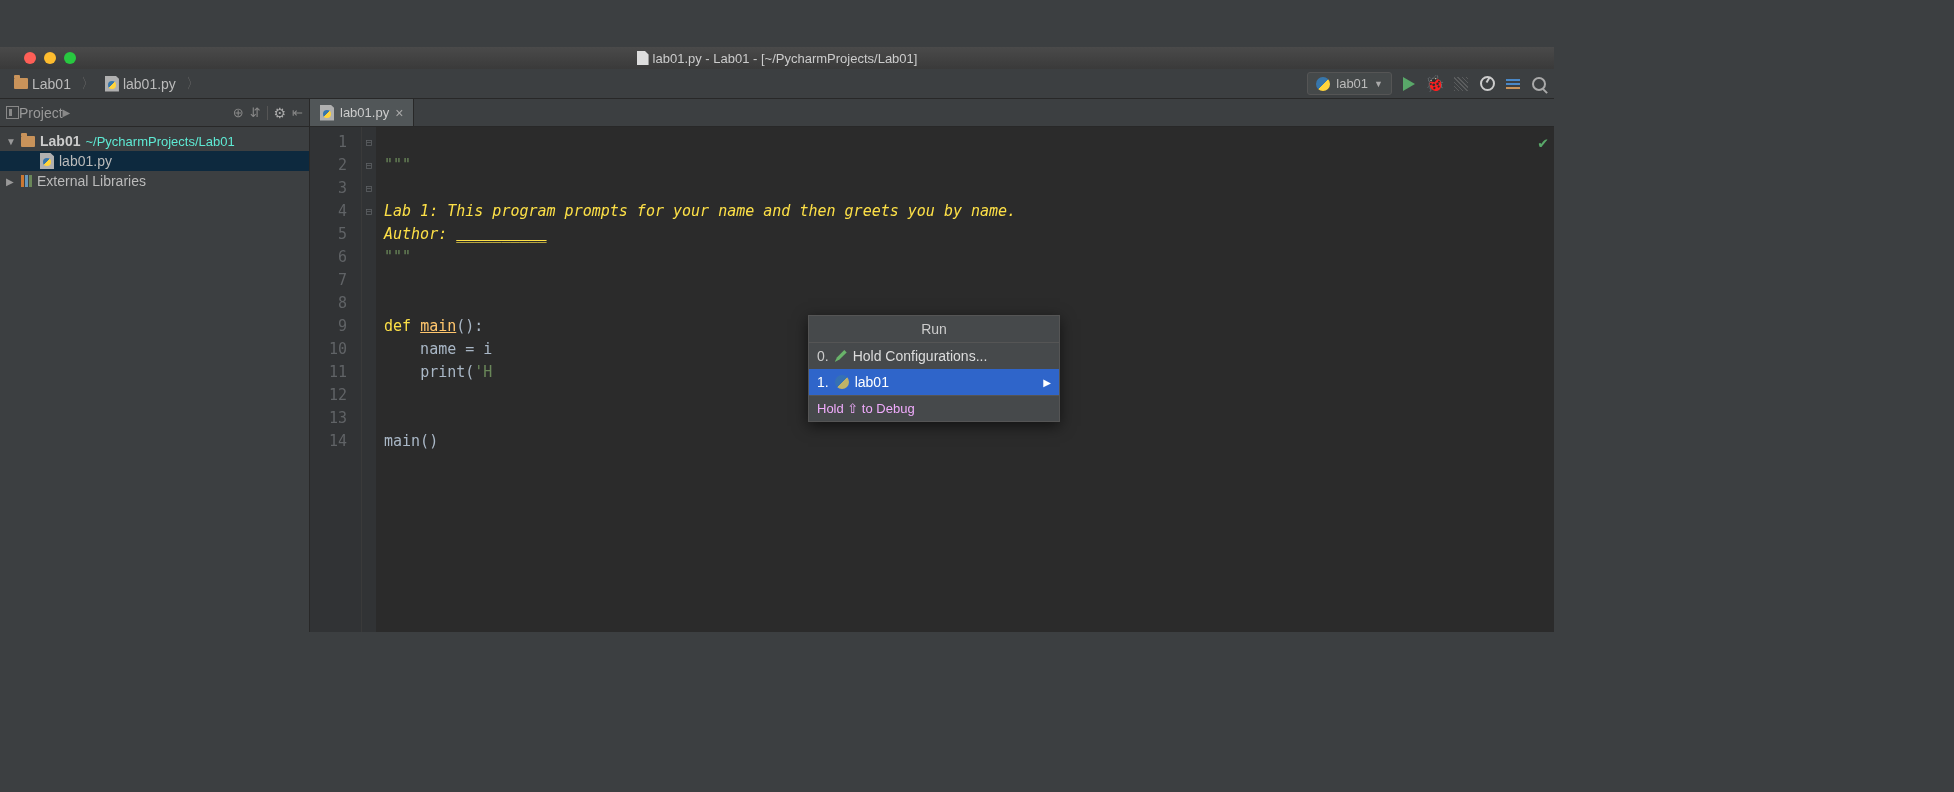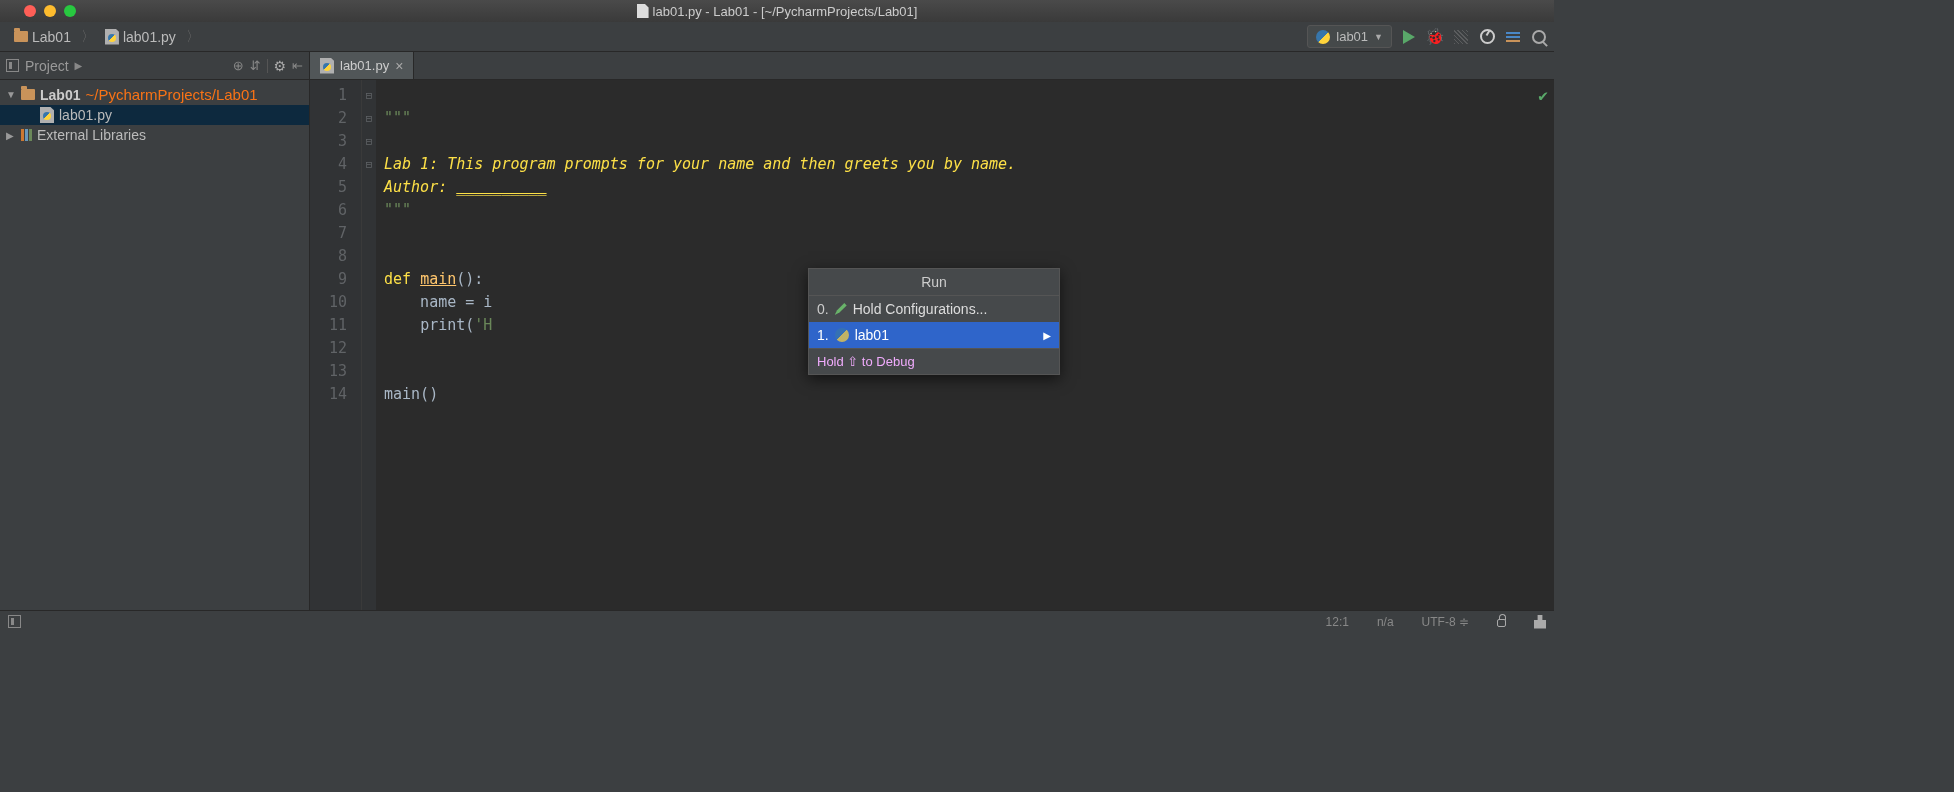--- a/index.html
+++ b/index.html
@@ -12,20 +12,21 @@
   overflow: hidden;
   font-size: 13px;
 }
 .titlebar {
   height: 22px;
   background: linear-gradient(#4a4a4a, #3a3a3a);
   display: flex;
   align-items: center;
   padding: 0 24px;
   position: relative;
+  margin-top: 47px;
 }
 .traffic-lights { display: flex; gap: 8px; }
 .traffic-light { width: 12px; height: 12px; border-radius: 50%; }
 .tl-red { background: #ff5f57; }
 .tl-yellow { background: #febc2e; }
 .tl-green { background: #28c840; }
 .title-center {
   position: absolute; left: 0; right: 0; text-align: center;
   color: #ccc; font-size: 13px; pointer-events: none;
   display: flex; align-items: center; justify-content: center; gap: 4px;
@@ -93,32 +94,32 @@
 .lines-icon span:last-child { background: #c9935a; }
 .search-icon { width: 14px; height: 14px; border: 2px solid #aaa; border-radius: 50%; position: relative; }
 .search-icon::after { content:""; position:absolute; width:6px; height:2px; background:#aaa; transform: rotate(45deg); bottom:-3px; right:-4px; }
 
 .main { display: flex; height: calc(100% - 22px - 30px - 22px); }
 .sidebar { width: 310px; background: #3c3f41; border-right: 1px solid #282828; }
 .sidebar-header {
   height: 28px; display: flex; align-items: center; justify-content: space-between;
   padding: 0 6px; border-bottom: 1px solid #282828; background: #3c3f41;
 }
-.sh-left { display: flex; align-items: center; gap: 6px; color: #999; font-size: 14px; }
+.sh-left { display: flex; align-items: center; color: #999; font-size: 14px; }
 .sh-icons { display: flex; gap: 6px; align-items: center; }
 .sh-icon { color: #888; font-size: 13px; }
 .divider-v { width: 1px; height: 14px; background: #555; }
 .gear { font-size: 14px; color: #aaa; }
 .tree { padding: 4px 0; font-size: 14px; }
 .tree-row { display: flex; align-items: center; gap: 5px; padding: 2px 6px; }
 .tree-row.indent1 { padding-left: 40px; }
 .tree-row.selected { background: #0d293e; }
 .arrow { width: 10px; font-size: 10px; color: #999; }
 .bold { font-weight: bold; color: #ccc; }
-.muted { color: #f97316; font-size: 15px; }
+.muted { color: #5eead4; font-size: 13px; }
 .lib-icon { display: flex; gap: 1px; }
 .lib-icon span { width: 3px; height: 12px; }
 .lb1 { background: #cc7832; } .lb2 { background: #6897bb; } .lb3 { background: #6a8759; }
 
 .editor-area { flex: 1; display: flex; flex-direction: column; position: relative; }
 .tabs { height: 28px; display: flex; background: #3c3f41; border-bottom: 1px solid #282828; }
 .tab {
   display: flex; align-items: center; gap: 6px; padding: 0 10px;
   background: #515658; color: #ccc; font-size: 13px;
   border-right: 1px solid #282828;

